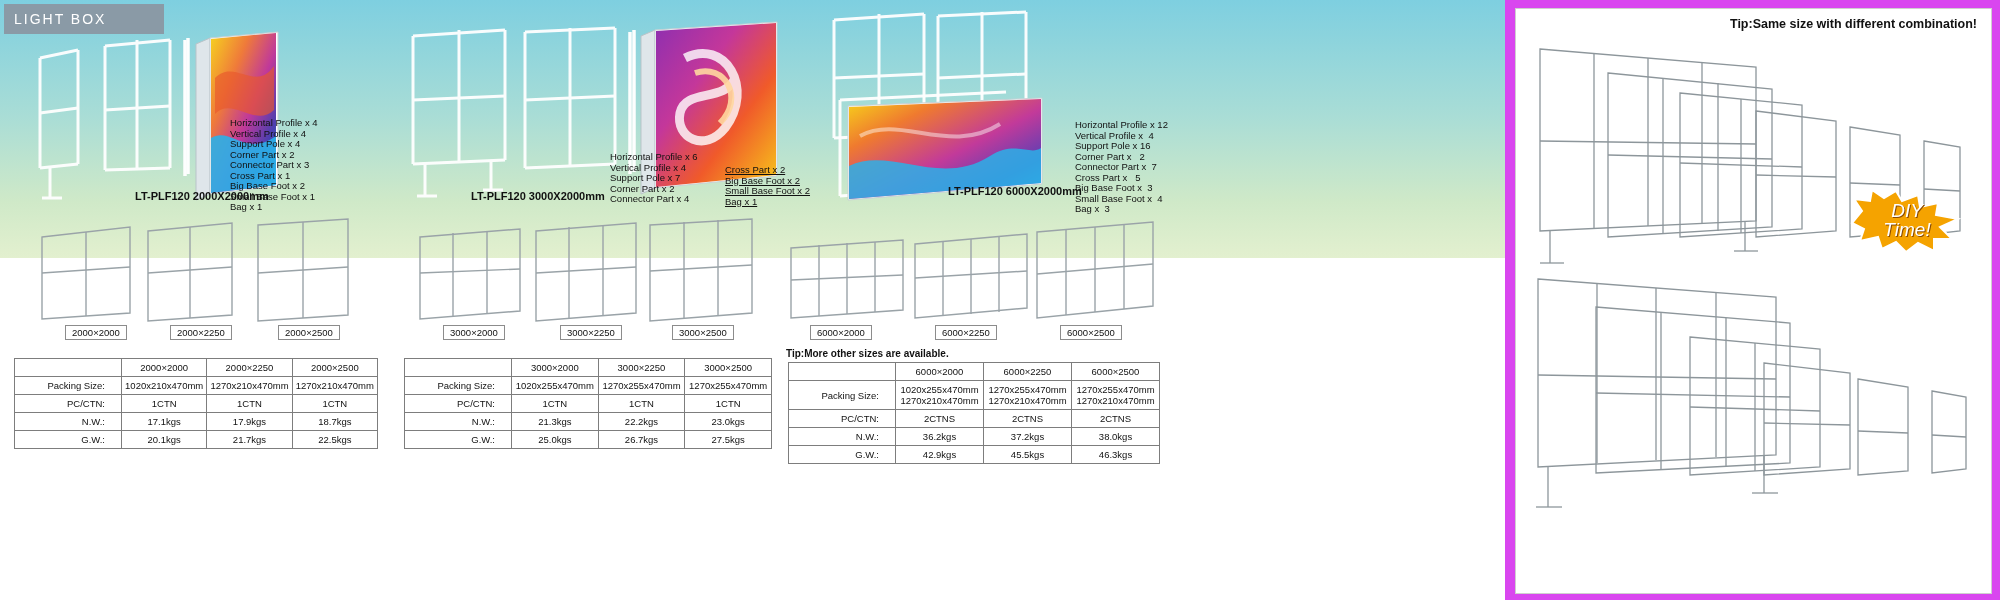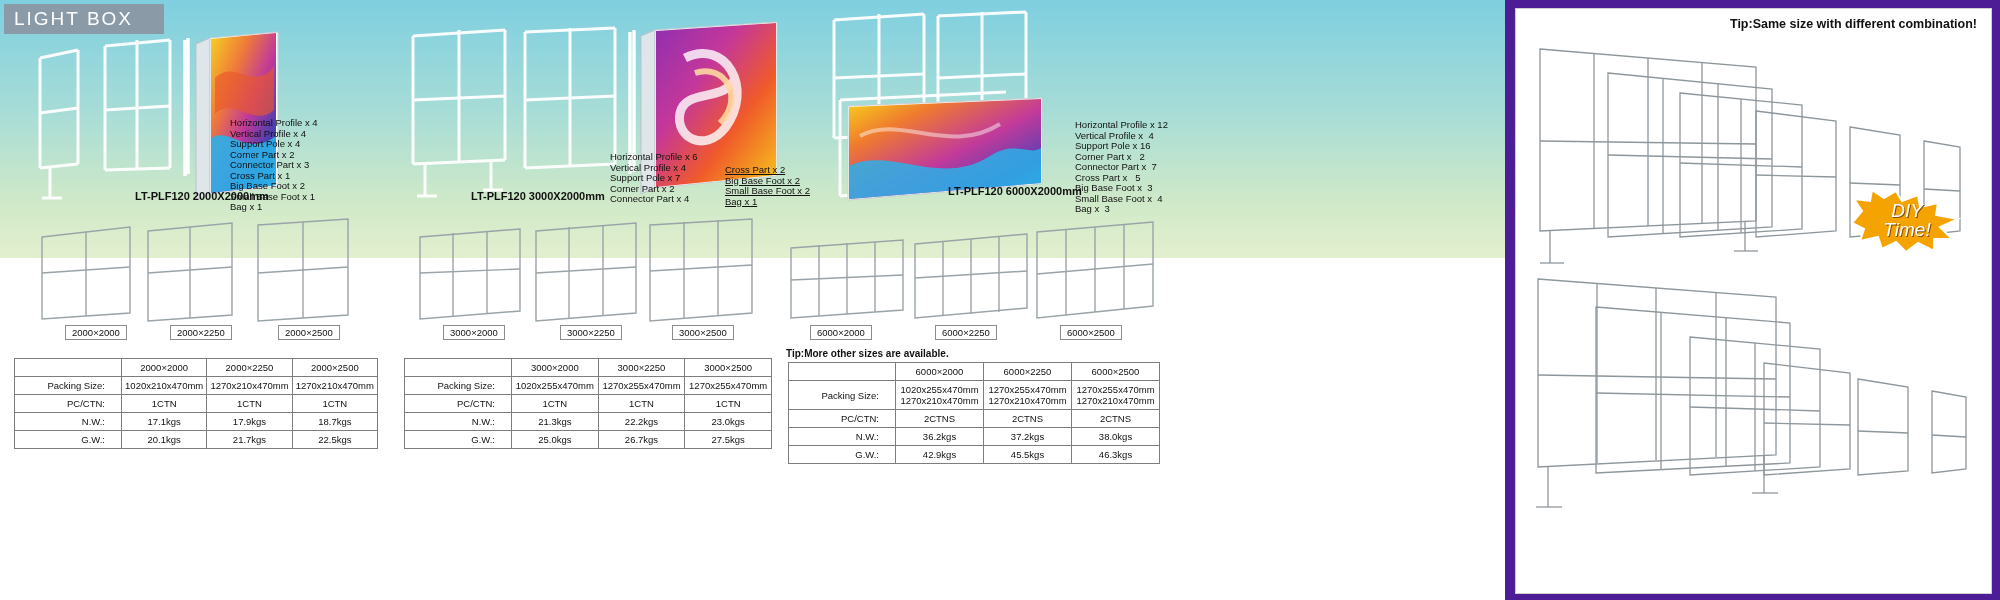--- a/index.html
+++ b/index.html
@@ -11,29 +11,29 @@
   .page{position:relative;width:2000px;height:600px;}
 
   
   .banner{
     position:absolute;left:0;top:0;width:1505px;height:258px;
     background:linear-gradient(180deg,#7ecfe0 0%,#a9ddd6 45%,#cfe9c8 78%,#e3f0cf 100%);
   }
   .banner-title{
     position:absolute;left:4px;top:4px;width:160px;height:30px;
     background:#8a9aa6;color:#ffffff;
-    font-size:19px;letter-spacing:2px;
+    font-size:14px;letter-spacing:2px;
     display:flex;align-items:center;padding-left:10px;box-sizing:border-box;
     font-family:"Liberation Sans", sans-serif;
   }
 
   
   .right-panel{
     position:absolute;left:1505px;top:0;width:495px;height:600px;
-    background:#4c1d95;
+    background:#d946ef;
   }
   .right-inner{
     position:absolute;left:10px;top:8px;width:475px;height:584px;
     background:#ffffff;border:1px solid #cfcfcf;
   }
   .tip-same{
     position:absolute;right:14px;top:8px;
     font-size:12.5px;font-weight:bold;color:#111;
   }
 

